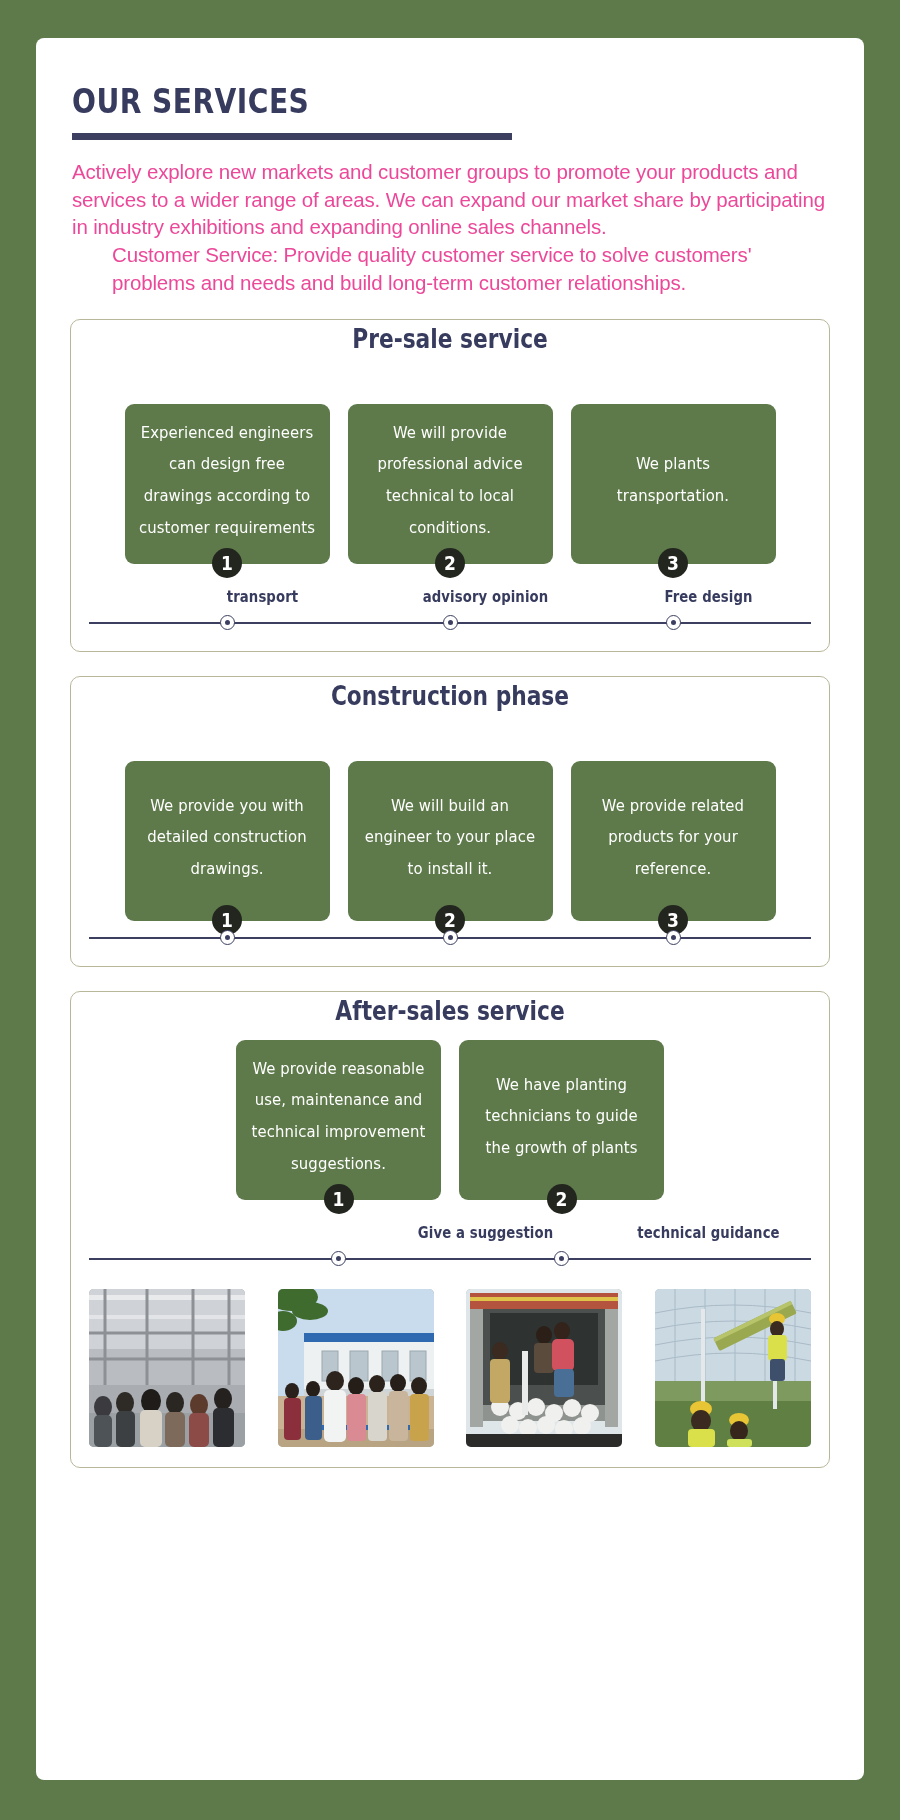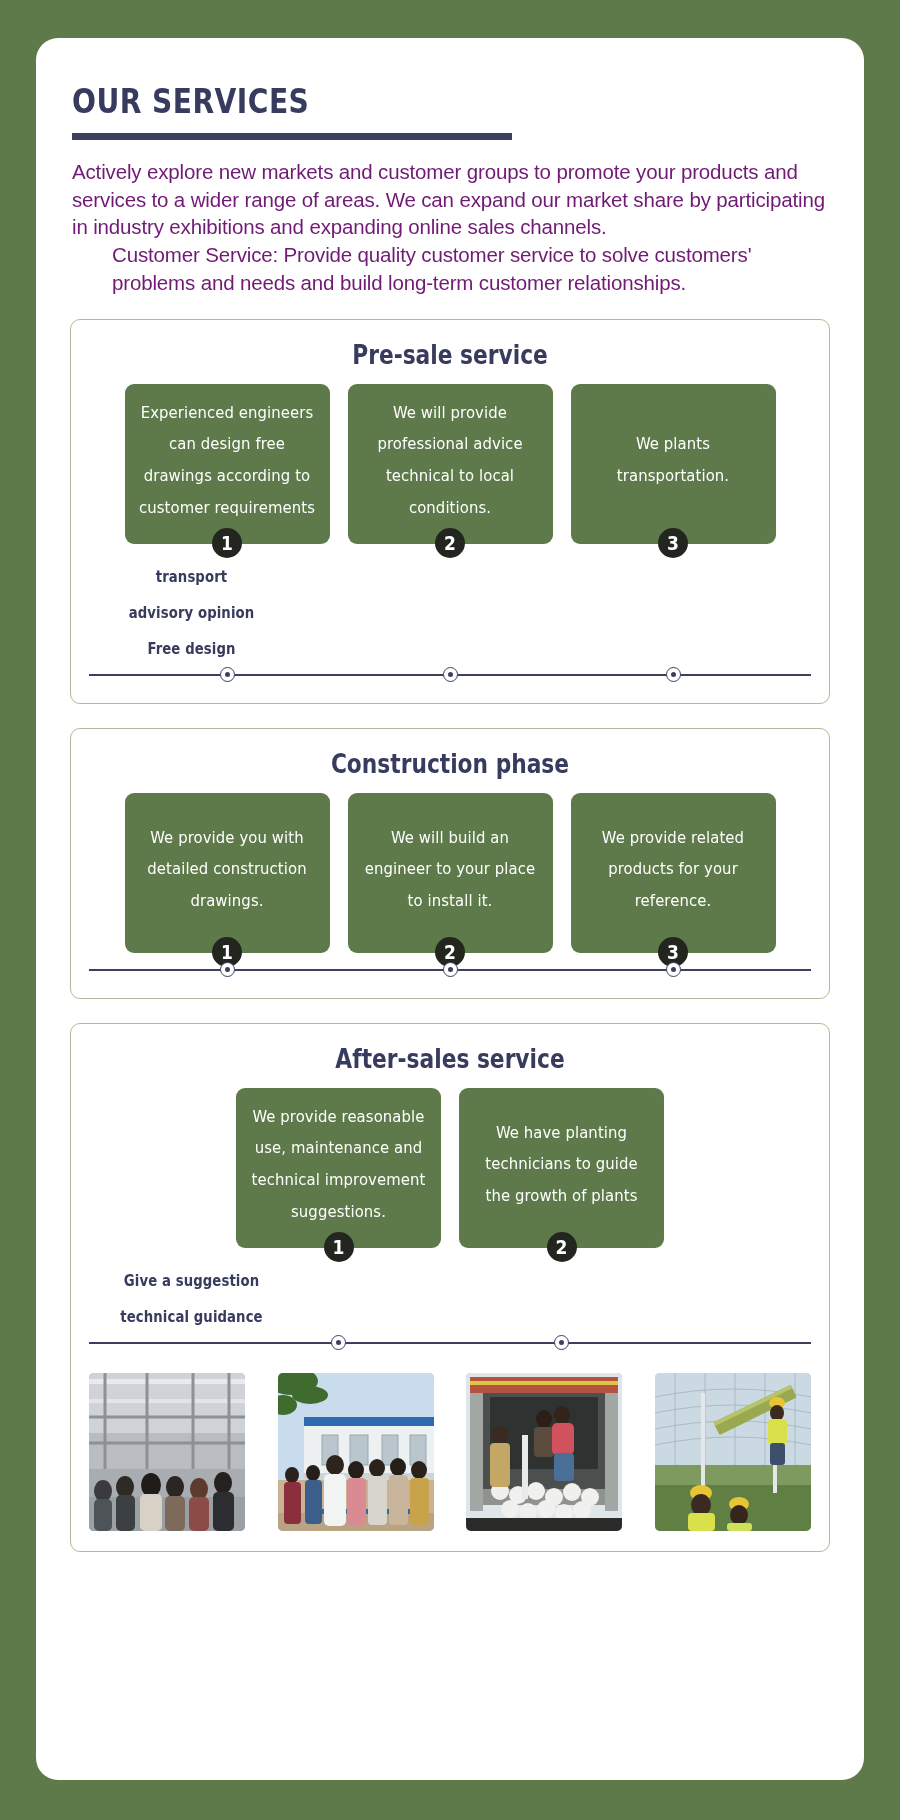--- a/index.html
+++ b/index.html
@@ -21,21 +21,21 @@
     width:900px;
     height:1820px;
     background:#5e7a4b;
     padding:38px 36px 40px 36px;
   }
 
   .sheet {
     width:100%;
     height:100%;
     background:#ffffff;
-    border-radius:22px;
+    border-radius:8px;
     padding:38px 34px 34px 34px;
     display:flex;
     flex-direction:column;
   }
 
   
   .heading-block { padding:8px 2px 0 2px; }
 
   .page-title {
     font-family:"DejaVu Sans Condensed","Liberation Sans Narrow","Liberation Sans", sans-serif;
@@ -54,39 +54,39 @@
     height:7px;
     background:#3c3f60;
     margin-top:13px;
     margin-bottom:18px;
   }
 
   .intro {
     font-family:"Liberation Sans", sans-serif;
     font-size:20.5px;
     line-height:1.36;
-    color:#701a75;
+    color:#ec4899;
     letter-spacing:-0.15px;
   }
   .intro p + p { margin-top:0px;margin-left:40px; }
 
   
   .sections {
     margin-top:22px;
     display:flex;
     flex-direction:column;
     gap:24px;
     flex:1;
   }
 
   .section {
     border:1px solid #b9b79a;
     border-radius:10px;
     background:#ffffff;
-    padding:20px 18px 20px 18px;
+    padding:4px 18px 20px 18px;
   }
 
   .section-title {
     text-align:center;
     font-family:"DejaVu Sans Condensed","Liberation Sans Narrow","Liberation Sans", sans-serif;
     font-size:26px;
     font-weight:bold;
     color:#373b5e;
     letter-spacing:0px;
     margin-bottom:14px;
@@ -111,21 +111,21 @@
     text-align:center;
     font-family:"DejaVu Sans Condensed","Liberation Sans Narrow","Liberation Sans", sans-serif;
     font-size:16.5px;
     line-height:1.92;
     padding:18px 14px 26px 14px;
     display:flex;
     align-items:center;
     justify-content:center;
     letter-spacing:0.1px;
   }
-  .card-3 { height:160px; }
+  .card-3 { height:160px;margin-top:36px; }
   .card-2 { height:160px; }
 
   
   .badge {
     position:absolute;
     bottom:-14px;
     left:50%;
     transform:translateX(-50%);
     width:30px; height:30px;
     border-radius:50%;
@@ -137,21 +137,20 @@
     display:flex; align-items:center; justify-content:center;
     line-height:1;
   }
 
   
   .labels-row {
     display:flex;
     justify-content:flex-end;
     gap:18px;
     margin-top:24px;
-    flex-direction:column;
   }
   .labels-row.three > .label-cell { width:205px; }
   .labels-row.two   > .label-cell { width:205px; }
 
   .label-cell {
     text-align:center;
     font-family:"DejaVu Sans Condensed","Liberation Sans Narrow","Liberation Sans", sans-serif;
     font-size:15.5px;
     font-weight:bold;
     color:#373b5e;

